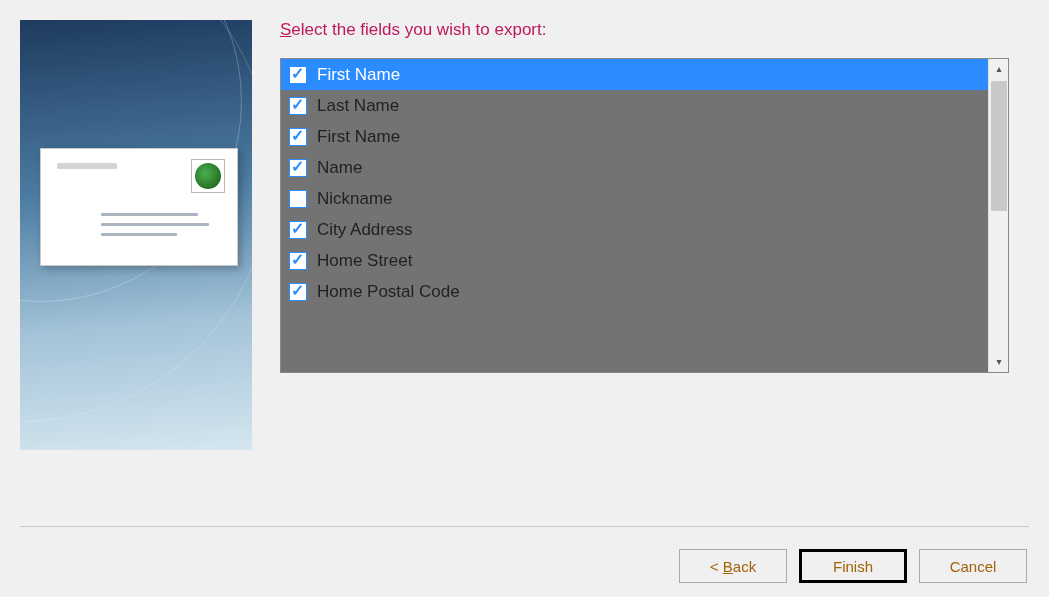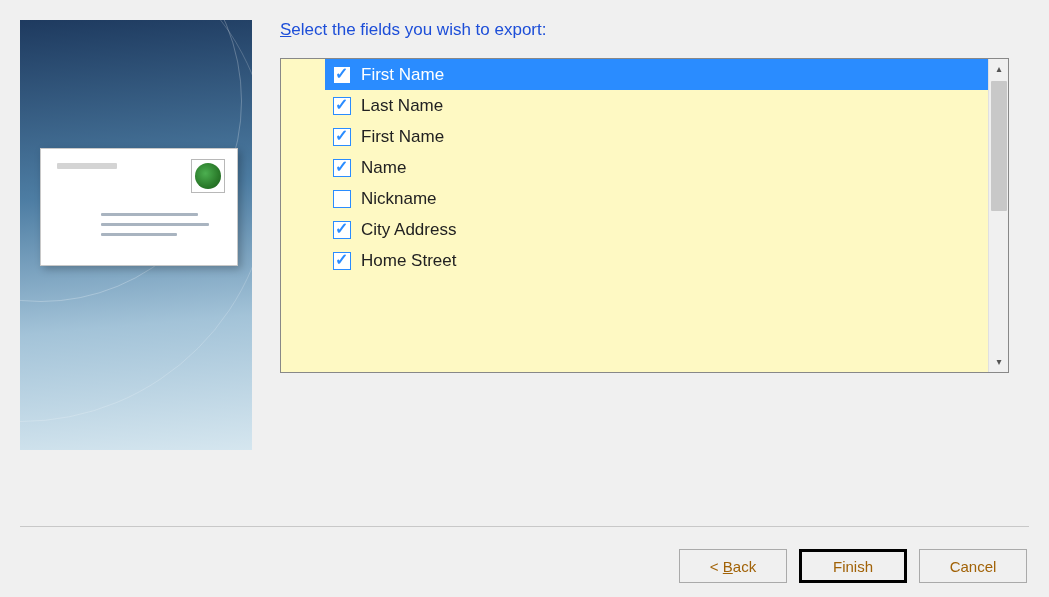--- a/index.html
+++ b/index.html
@@ -121,31 +121,30 @@
     }
     .lines div:nth-child(1) { width: 90%; }
     .lines div:nth-child(2) { width: 100%; }
     .lines div:nth-child(3) { width: 70%; }
     .main {
       flex: 1;
       padding-right: 20px;
     }
     .instruction {
       font-size: 17px;
-      color: #1d4ed8;
+      color: #be185d;
       margin-bottom: 18px;
     }
     .instruction .u { text-decoration: underline; }
     .listbox {
       border: 1px solid #888;
       height: 315px;
-      background: #fef9c3;
+      background: #737373;
       position: relative;
       display: flex;
-      padding-left: 44px;
     }
     .list-items {
       flex: 1;
       overflow: hidden;
     }
     .scrollbar {
       width: 20px;
       background: #f0f0f0;
       position: relative;
       border-left: 1px solid #e0e0e0;
@@ -278,20 +277,24 @@
               <span>Nickname</span>
             </div>
             <div class="item">
               <span class="checkbox checked"></span>
               <span>City Address</span>
             </div>
             <div class="item">
               <span class="checkbox checked"></span>
               <span>Home Street</span>
             </div>
+            <div class="item">
+              <span class="checkbox checked"></span>
+              <span>Home Postal Code</span>
+            </div>
           </div>
         <div class="scrollbar">
           <div class="scroll-arrow up">▴</div>
           <div class="scroll-thumb"></div>
           <div class="scroll-arrow down">▾</div>
         </div>
       </div>
     </div>
   </div>
 

